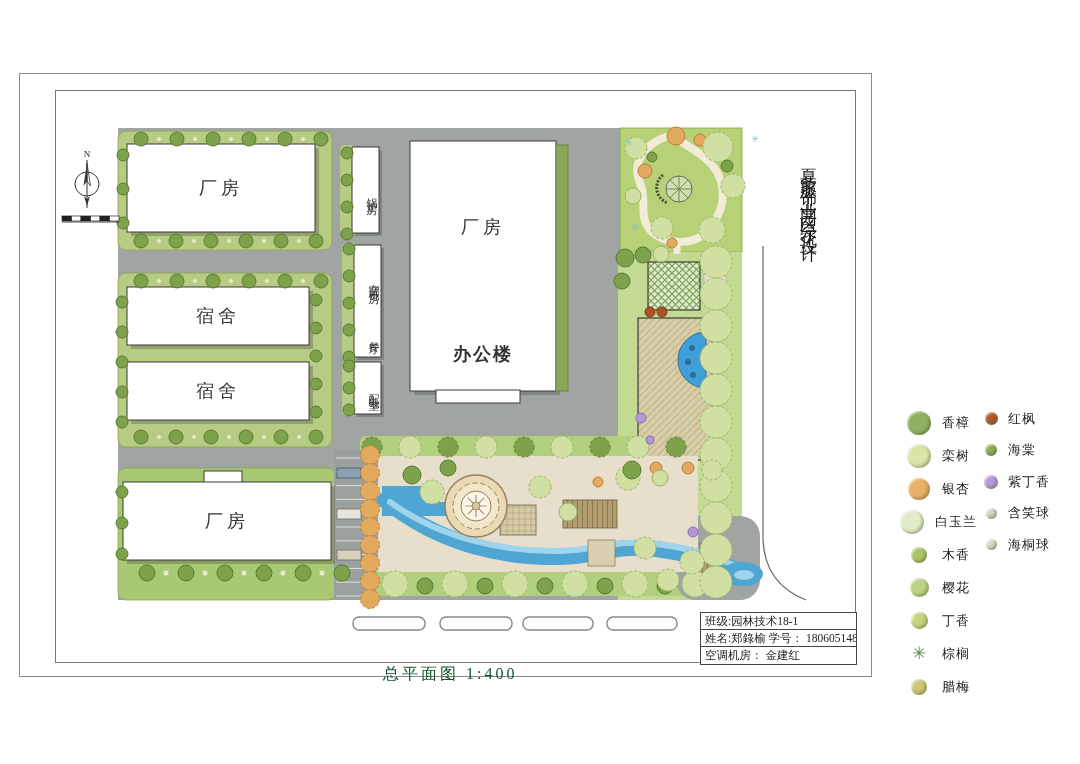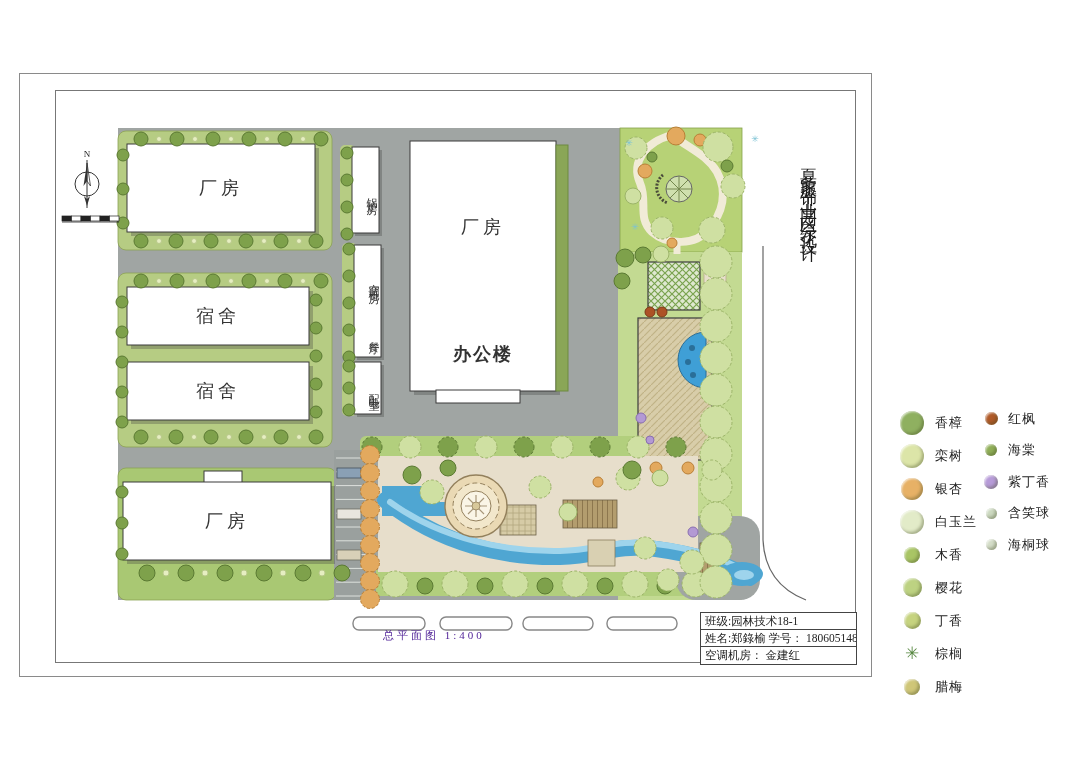--- a/index.html
+++ b/index.html
@@ -8,31 +8,31 @@
   .frame{position:absolute;border:1px solid #8a8a8a;}
   .outer-frame{left:19px;top:73px;width:851px;height:602px;}
   .inner-frame{left:55px;top:90px;width:799px;height:571px;border-color:#777;}
   svg.plan{position:absolute;left:0;top:0;}
   .bldg-label{position:absolute;transform:translate(-50%,-50%);font-size:18px;letter-spacing:4px;
               color:#333;white-space:nowrap;}
   .vlabel{position:absolute;writing-mode:vertical-rl;text-orientation:upright;font-size:11px;
           letter-spacing:3px;color:#333;text-align:center;}
   .vtitle{position:absolute;left:794px;top:155px;width:26px;height:290px;writing-mode:vertical-rl;
           text-orientation:upright;font-size:17px;letter-spacing:7px;color:#1c1c1c;}
-  .caption{position:absolute;left:383px;top:628px;font-size:11px;letter-spacing:3px;color:#4c1d95;}
+  .caption{position:absolute;left:383px;top:664px;font-size:16px;letter-spacing:3px;color:#14532d;}
   .tblock{position:absolute;left:700px;top:612px;width:155px;height:51px;border:1px solid #444;
           background:#fff;}
   .tblock .trow{height:16px;line-height:16px;font-size:11.5px;padding-left:4px;border-top:1px solid #444;
           white-space:nowrap;overflow:hidden;}
   .tblock .trow:first-child{border-top:none;}
   .legend{position:absolute;}
   .legend-col1{left:898px;top:406px;}
   .legend-col2{left:983px;top:403px;text-align:right;}
   .legend-row{display:flex;align-items:center;}
-  .legend-col1 .legend-row{height:33px;}
+  .legend-col1 .legend-row{height:33px;justify-content:center;}
   .legend-col2 .legend-row{height:31.5px;}
   .licon-box{width:28px;display:flex;justify-content:center;align-items:center;flex:0 0 28px;}
   .legend-col2 .licon-box{width:16px;flex:0 0 16px;}
   .licon{border-radius:50%;box-shadow:inset -2px -2px 3px rgba(60,70,30,.35), inset 1px 1px 2px rgba(255,255,255,.7);}
   .licon.palm{border-radius:0;background:none !important;box-shadow:none;font-size:17px;line-height:1;
               font-family:"DejaVu Sans",sans-serif;}
   .llabel{margin-left:9px;font-size:13px;letter-spacing:1px;color:#222;white-space:nowrap;}
 </style>
 </head>
 <body>

